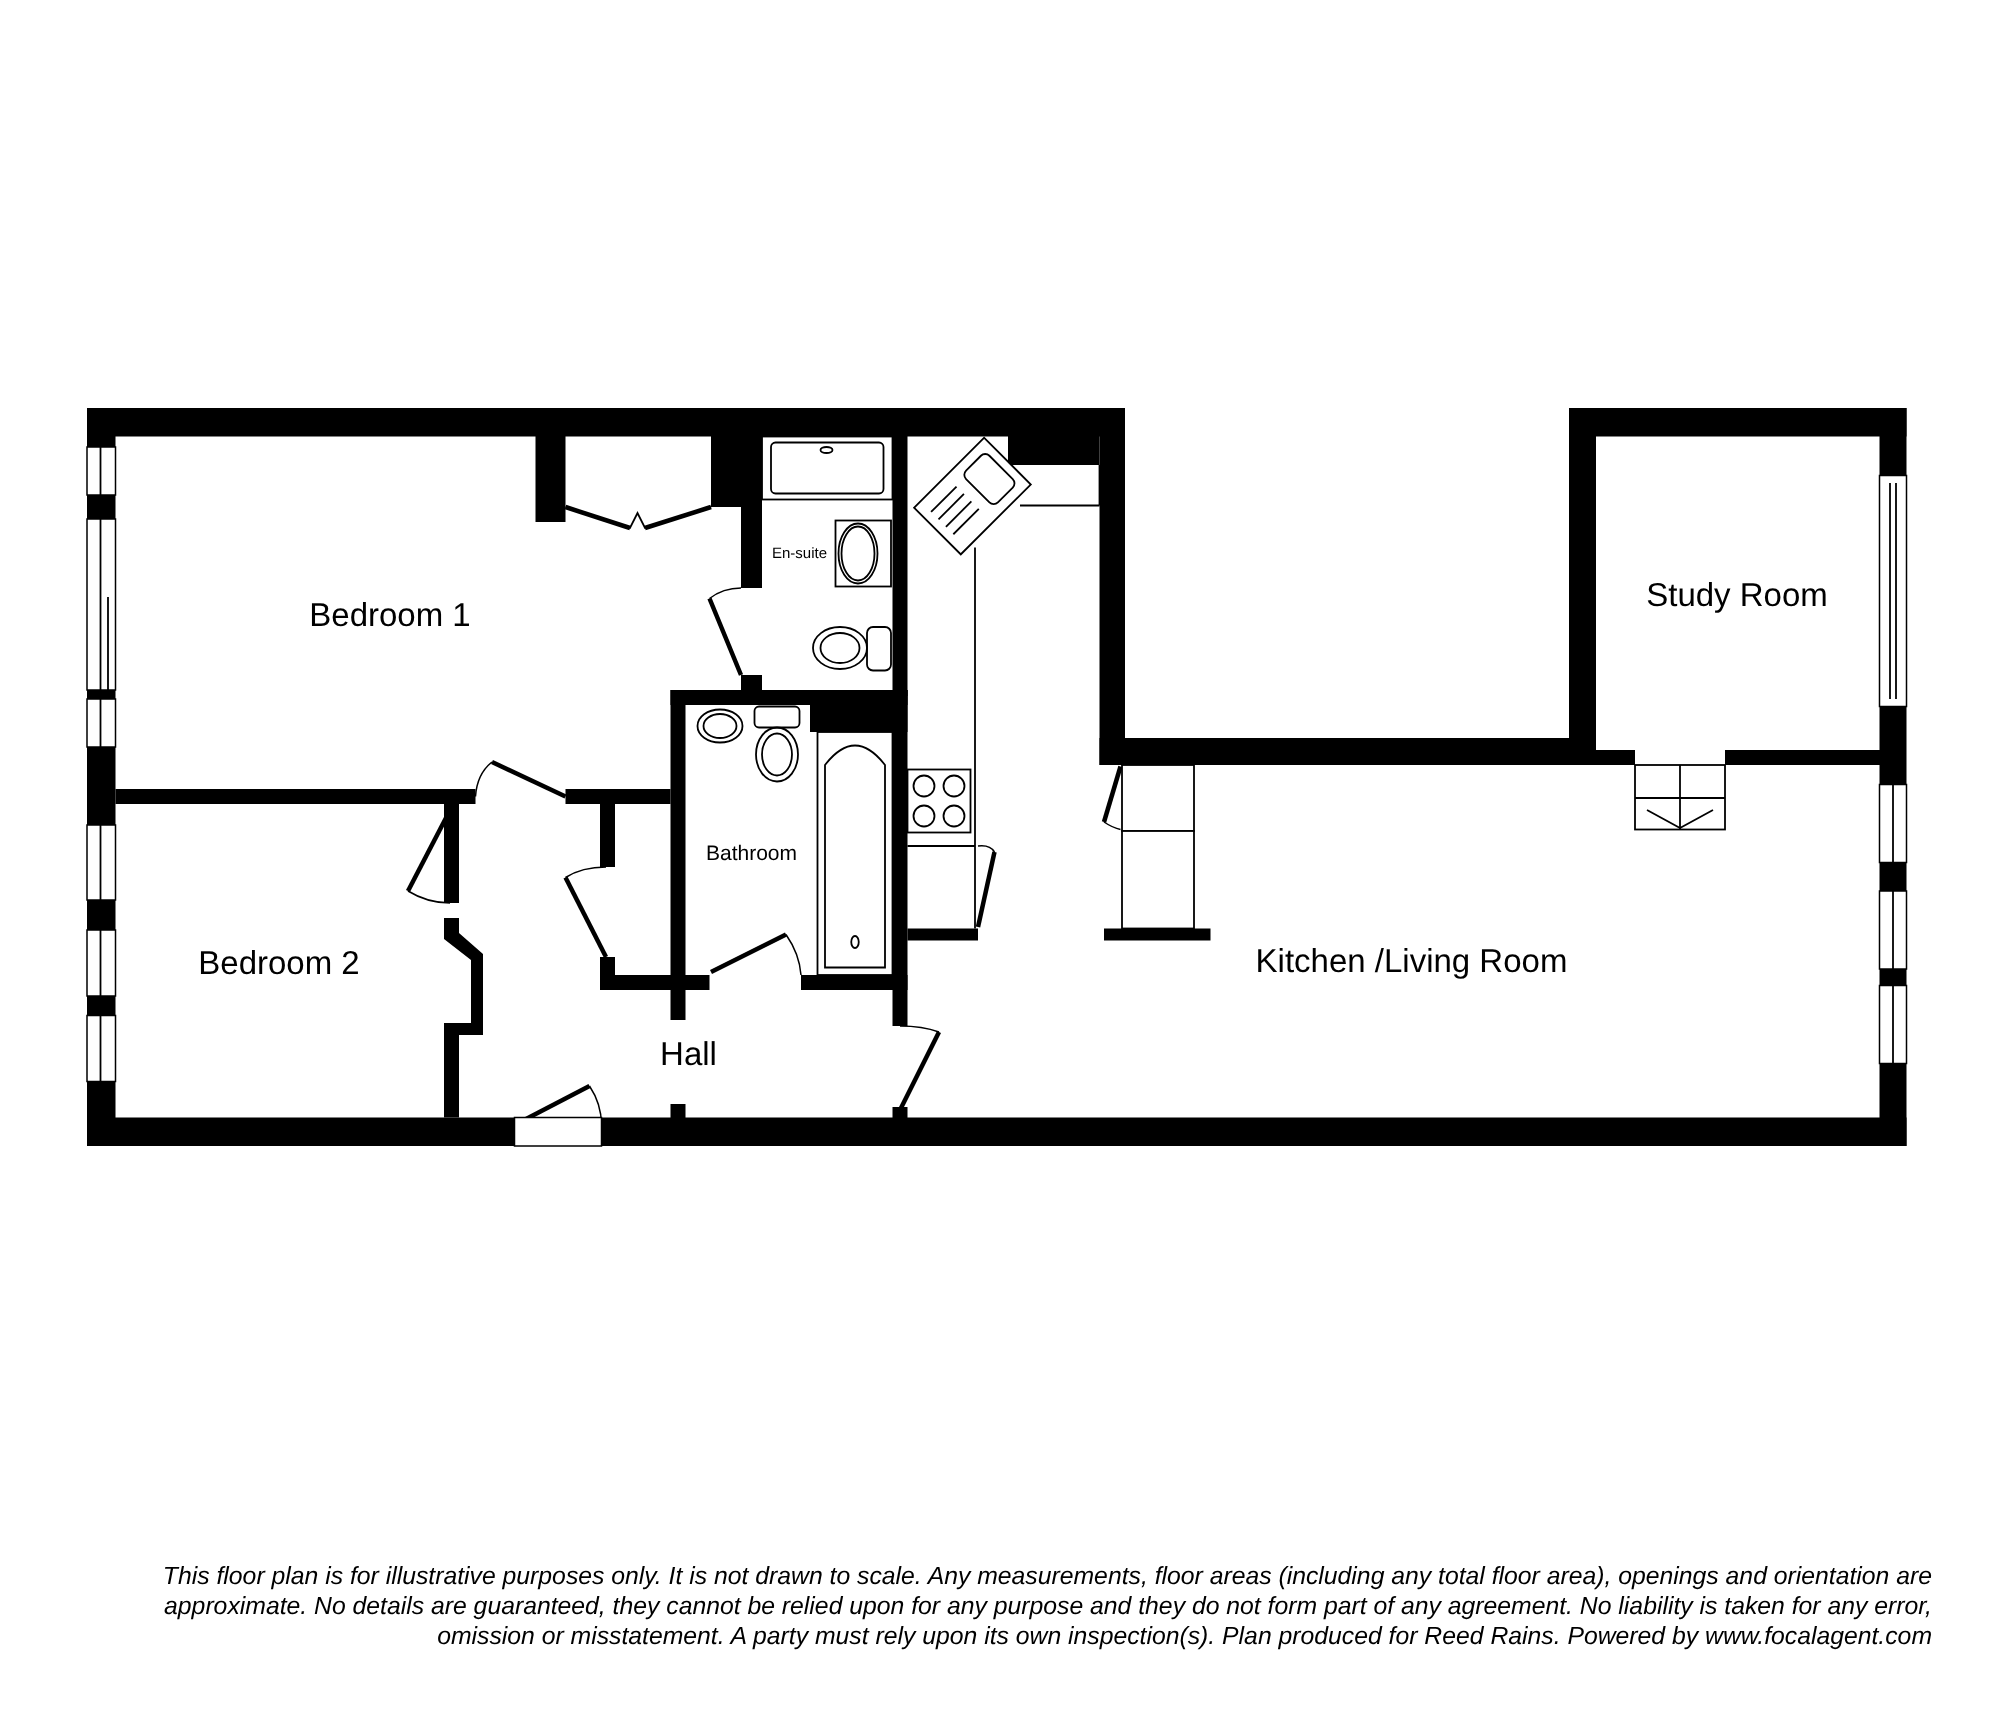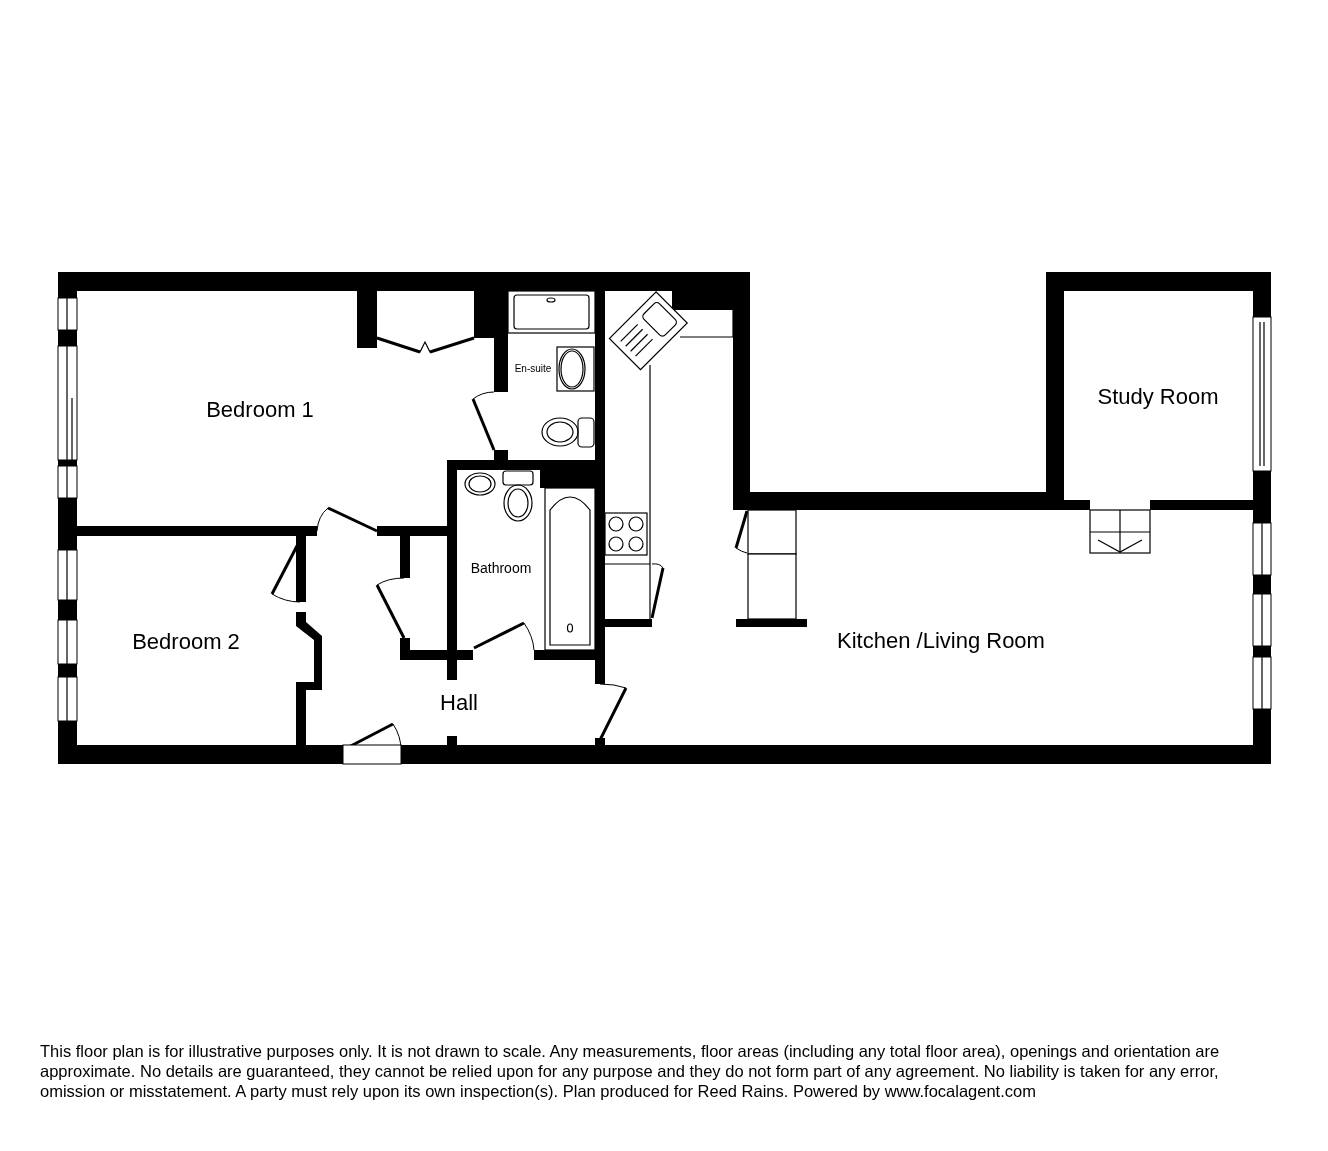--- a/index.html
+++ b/index.html
@@ -10,22 +10,23 @@
   .door { fill: none; stroke: #000000; stroke-width: 3; }
   .arc { fill: none; stroke: #000000; stroke-width: 1; }
   .win { fill: #ffffff; stroke: #000000; stroke-width: 1; }
   .fix { fill: #ffffff; stroke: #000000; stroke-width: 1.2; }
   .label { font-family: "Liberation Sans", sans-serif; fill: #000000; }
   .lbl-lg { font-size: 22px; }
   .lbl-sm { font-size: 14px; }
   .lbl-xs { font-size: 10px; }
   #disclaimer {
     position: absolute; left: 40px; top: 1041px; width: 1248px;
-    text-align: left; font-size: 16.5px; line-height: 20px; color: #000;
+    text-align: right; font-size: 16.5px; line-height: 20px; color: #000;
     font-family: "Liberation Sans", sans-serif;
+    font-style: italic;
   }
 </style>
 </head>
 <body>
 
 <svg id="plan" viewBox="0 0 1328 1151" xmlns="http://www.w3.org/2000/svg">
 
   <g>
 
     <rect class="wall" x="58" y="272" width="692" height="19"></rect>

